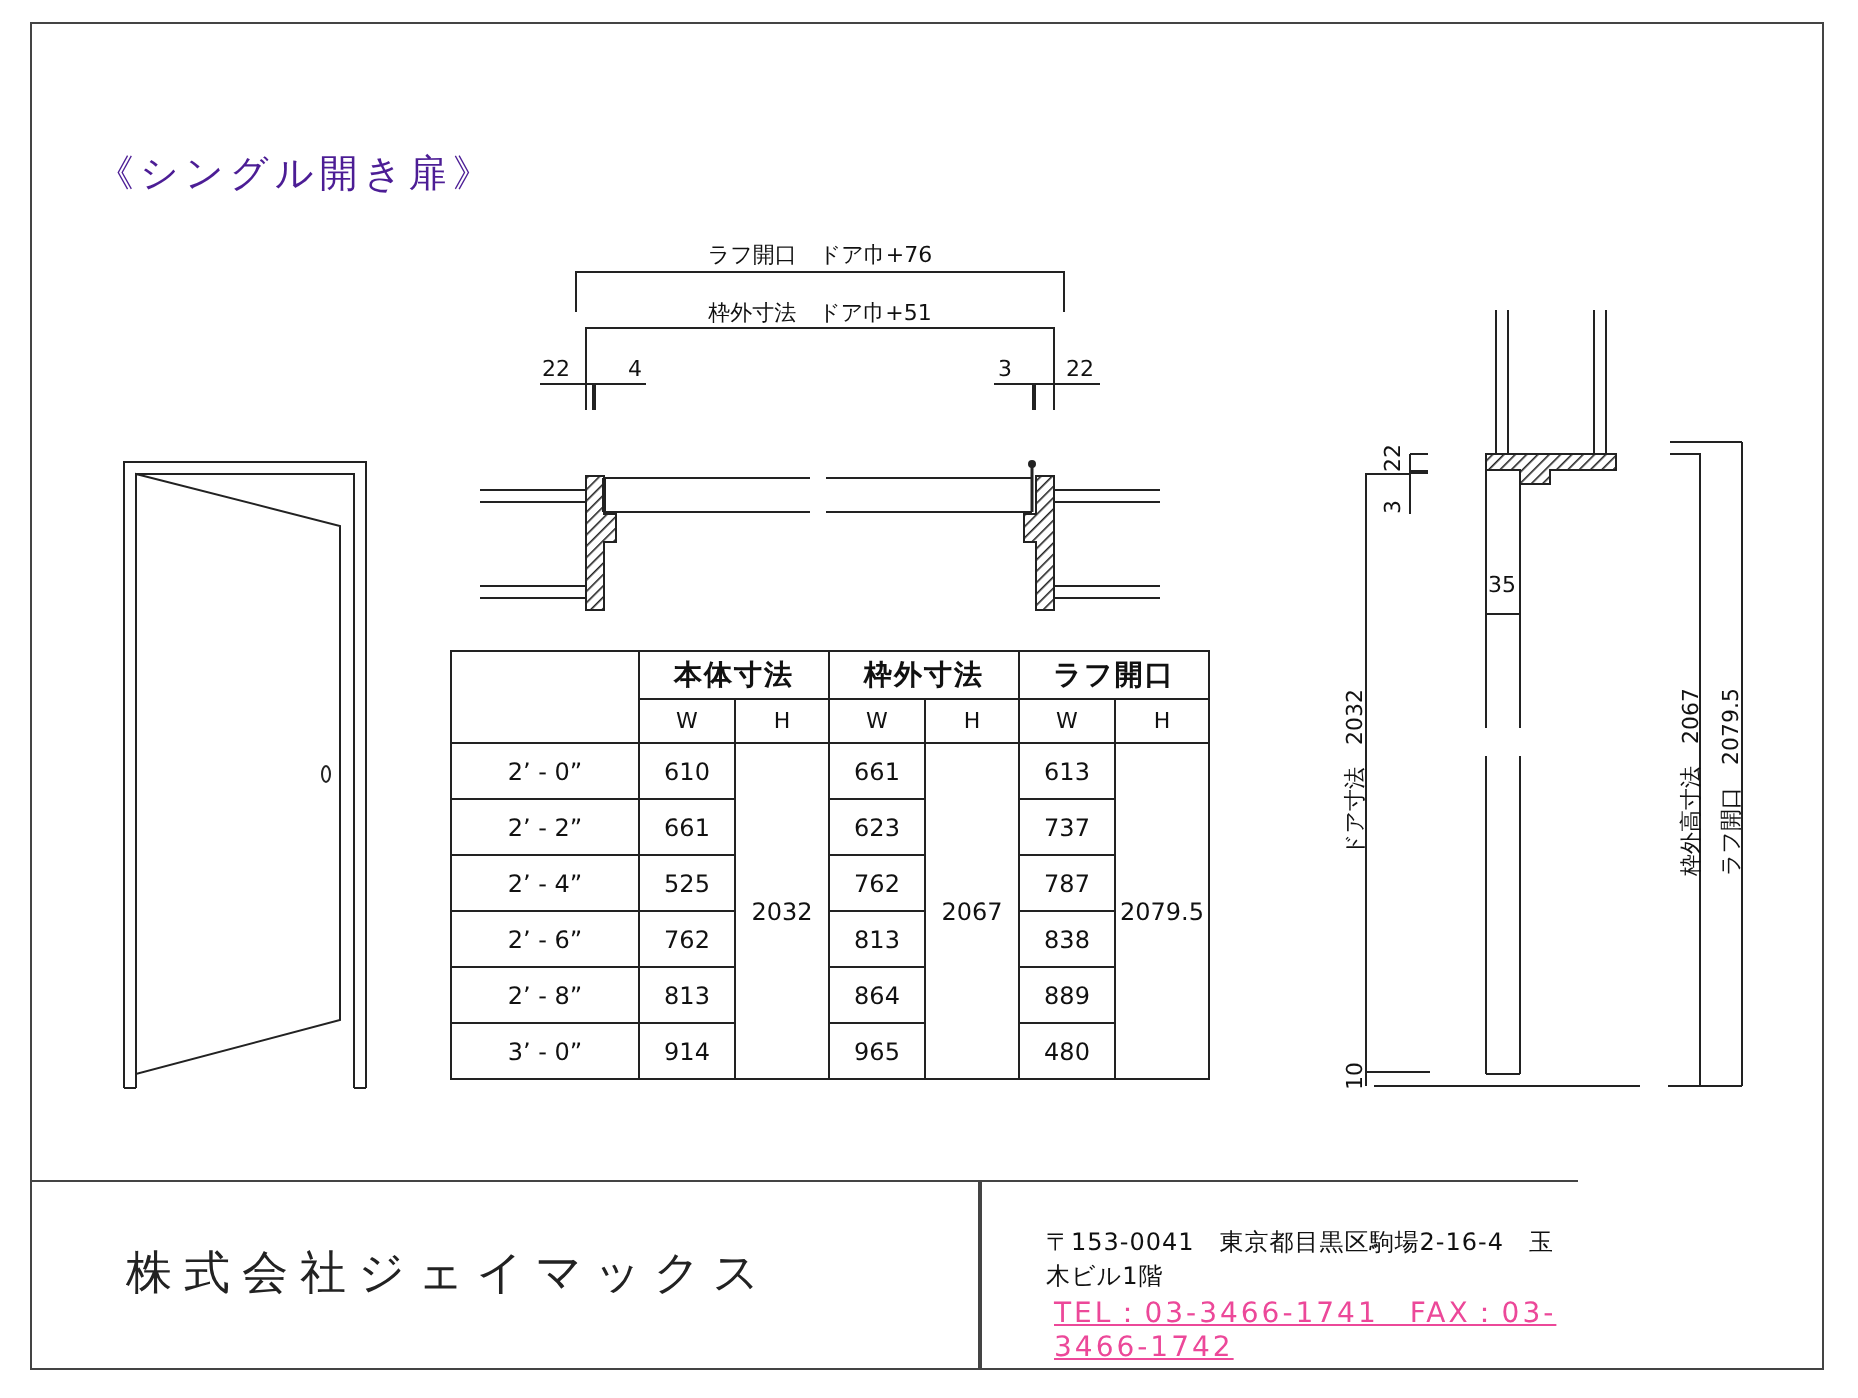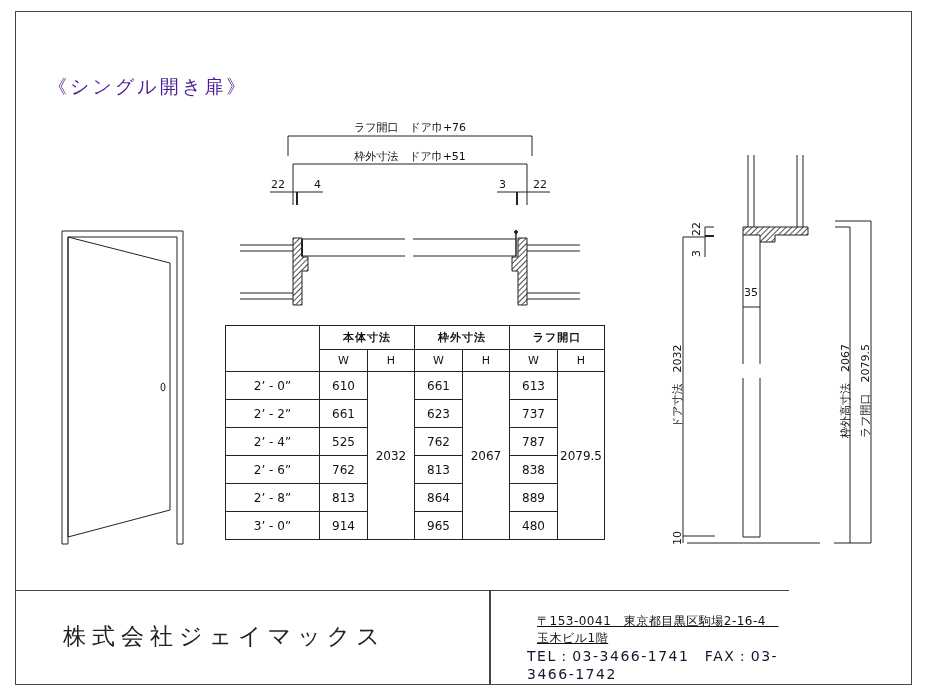--- a/index.html
+++ b/index.html
@@ -9,30 +9,30 @@
            border: 1.5px solid #444; box-sizing: border-box; }
   .title { position: absolute; left: 48px; top: 74px; font-size: 19px; letter-spacing: 3px;
            color: #4c1d95; font-weight: normal; }
   svg.drawing { position: absolute; left: 0; top: 0; }
   .dimtxt { font-family: "DejaVu Sans", sans-serif; font-size: 11px; fill: #111; }
 
   table.spec { position: absolute; left: 225px; top: 325px; border-collapse: collapse;
                font-size: 12px; }
   table.spec td { border: 1px solid #222; text-align: center; padding: 0; height: 28px;
                   box-sizing: border-box; }
-  table.spec tr.h1 td { height: 24px; font-size: 11px; font-weight: bold; letter-spacing: 1px; }
+  table.spec tr.h1 td { height: 24px; font-size: 14px; font-weight: bold; letter-spacing: 1px; }
   table.spec tr.h2 td { height: 22px; font-size: 11px; }
   .c0 { width: 94px; } .cw { width: 48px; } .ch { width: 47px; }
 
   .footer { position: absolute; left: 15px; top: 590px; width: 774px; height: 95px;
             border-top: 1.5px solid #444; box-sizing: border-box; }
   .footer .vdiv { position: absolute; left: 474px; top: 0; width: 1.5px; height: 94px; background: #444; }
   .company { position: absolute; left: 48px; top: 30px; font-size: 23px; letter-spacing: 6px; color: #222; }
-  .addr { position: absolute; left: 522px; top: 22px; font-size: 12px; letter-spacing: 0.5px; color: #111; text-decoration: underline; }
-  .tel { position: absolute; left: 512px; top: 57px; font-size: 14px; letter-spacing: 1.5px; color: #0f172a; }
+  .addr { position: absolute; left: 508px; top: 22px; font-size: 12px; letter-spacing: 0.5px; color: #111; }
+  .tel { position: absolute; left: 512px; top: 57px; font-size: 14px; letter-spacing: 1.5px; color: #ec4899; text-decoration: underline; }
 </style>
 </head>
 <body>
 
 <div class="sheet"></div>
 
 <div class="title">《シングル開き扉》</div>
 
 <svg class="drawing" width="929" height="699" viewBox="0 0 929 699">
   <defs>

